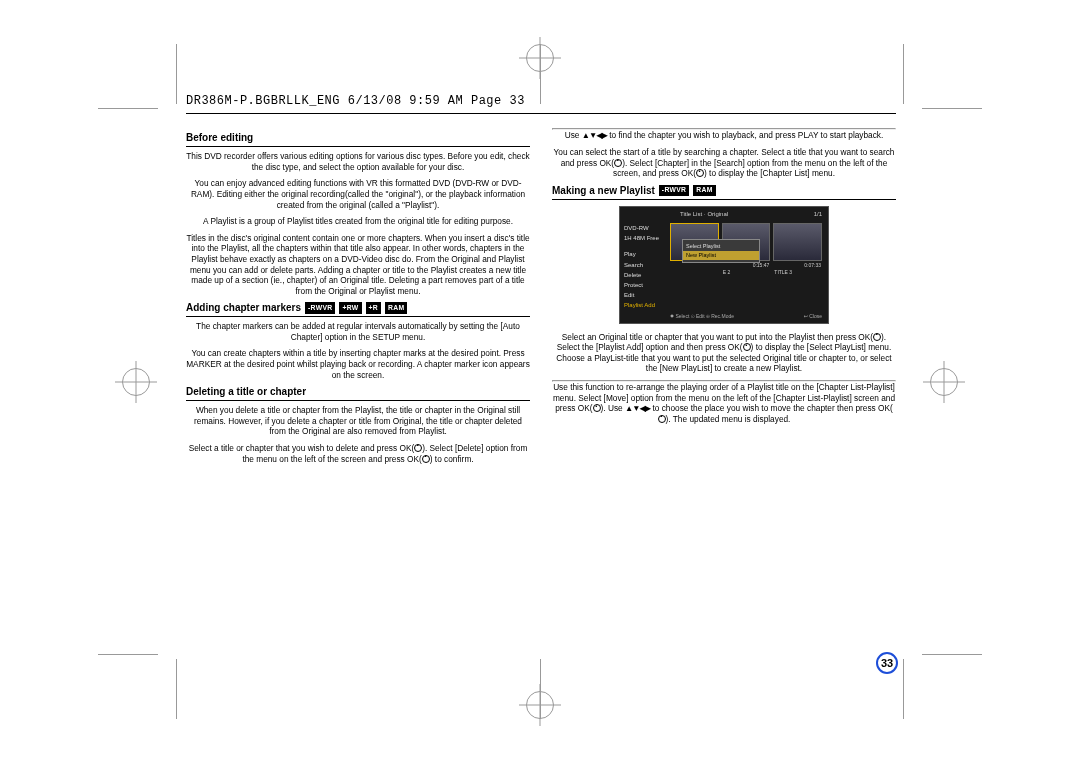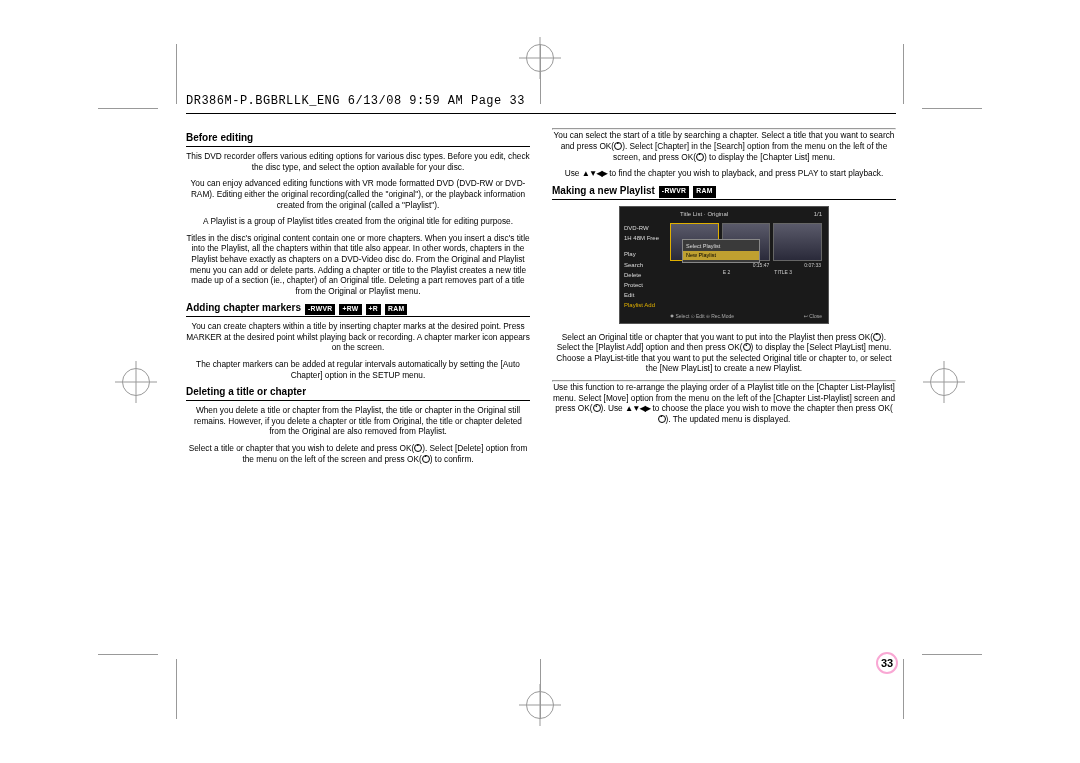--- a/index.html
+++ b/index.html
@@ -22,42 +22,42 @@
   .reg-top { top:44px; left:526px; }
   .reg-bot { bottom:44px; left:526px; }
   .reg-left { left:122px; top:368px; }
   .reg-right { right:122px; top:368px; }
 
   .page { position: absolute; left: 186px; top: 94px; width: 710px; height: 576px; font-size: 8.3px; line-height: 1.28; color: #000; }
   .header-line { font-family: "Courier New", monospace; font-size: 12px; letter-spacing: 0.5px; padding-bottom: 2px; }
   hr.rule { border:none; border-top:1px solid #000; margin:2px 0 14px 0; }
   .cols { display: flex; gap: 22px; }
   .col { flex: 1; }
-  h2 { font-size: 10px; font-weight: bold; margin-top: 4px; margin-bottom: 1px; display:flex; align-items:flex-end; gap:4px; flex-wrap:wrap;}
+  h2 { font-size: 10px; font-weight: bold; margin-top: 4px; margin-bottom: 1px; display:flex; align-items:flex-start; gap:4px; flex-wrap:wrap;}
   h2 + hr { border:none; border-top:1px solid #000; margin:0 0 4px 0;}
   p { margin-bottom: 6px; text-align: center; }
   .badge { display:inline-block; background:#000; color:#fff; font-size:6.8px; font-weight:bold; padding:1.5px 3px; letter-spacing:0.3px; font-family: Arial, sans-serif; }
   .okbtn { display:inline-block; border:1px solid #000; border-radius:50%; width:8px; height:8px; position:relative; top:1px; }
   .okbtn::after{content:"•"; position:absolute; left:1.6px; top:-2.5px; font-size:6px;}
   .nav { font-family: Arial; letter-spacing:-1px;}
   .figure { width: 210px; height: 118px; background:#1a1a1a; margin: 6px auto 8px auto; position:relative; color:#ccc; font-size:6px; border:1px solid #555;}
   .fig-hdr { position:absolute; top:4px; left:60px; font-size:6px;}
   .fig-right { position:absolute; top:4px; right:6px; font-size:6px;}
   .fig-side { position:absolute; left:4px; top:18px; width:42px; }
   .fig-side div { margin-bottom:2.5px; color:#ddd;}
   .fig-titles { position:absolute; left:50px; top:16px; right:6px; display:flex; gap:3px;}
   .thumb { flex:1; height:38px; background:linear-gradient(#5a5a6a,#2a2a3a); border:1px solid #666; position:relative;}
   .thumb.sel{ border:1px solid #e0b000;}
   .thumb .tr{ position:absolute; bottom:-9px; right:0; font-size:5px; color:#ccc;}
   .thumb .tname{ position:absolute; bottom:-16px; left:0; font-size:5px; color:#ccc;}
   .popup { position:absolute; left:62px; top:32px; width:78px; background:#3a3a3a; border:1px solid #888; padding:2px 3px;}
   .popup div { font-size:5.5px; color:#ddd; padding:1px 0;}
   .popup .hl { background:#bfa030; color:#000; margin:0 -3px; padding:1px 3px;}
   .fig-foot { position:absolute; bottom:3px; left:50px; right:6px; font-size:5px; color:#aaa; display:flex; justify-content:space-between;}
-  .page-num-circle { position:absolute; right:-2px; bottom:-4px; width:22px; height:22px; border:2px solid #f9a8d4; border-radius:50%; display:flex; align-items:center; justify-content:center; font-weight:bold; font-size:11px;}
+  .page-num-circle { position:absolute; right:-2px; bottom:-4px; width:22px; height:22px; border:2px solid #1d4ed8; border-radius:50%; display:flex; align-items:center; justify-content:center; font-weight:bold; font-size:11px;}
 </style>
 </head>
 <body>
 
 <div class="crop-mark cm-top cm-top-l"></div>
 <div class="crop-mark cm-top cm-top-r"></div>
 <div class="crop-mark cm-bot cm-bot-l"></div>
 <div class="crop-mark cm-bot cm-bot-r"></div>
 <div class="crop-mark cm-left cm-left-t"></div>
 <div class="crop-mark cm-left cm-left-b"></div>
@@ -75,52 +75,52 @@
   <hr class="rule">
 
   <div class="cols">
 
     <div class="col">
       <h2>
           <span>Before editing</span>
         </h2>
         <hr>
       <p>This DVD recorder offers various editing options for various disc types. Before you edit, check the disc type, and select the option available for your disc.</p>
-      <p>You can enjoy advanced editing functions with VR mode formatted DVD (DVD-RW or DVD-RAM). Editing either the original recording(called the "original"), or the playback information created from the original (called a "Playlist").</p>
+      <p>You can enjoy advanced editing functions with VR this formatted DVD (DVD-RW or DVD-RAM). Editing either the original recording(called the "original"), or the playback information created from the original (called a "Playlist").</p>
       <p>A Playlist is a group of Playlist titles created from the original title for editing purpose.</p>
       <p>Titles in the disc's original content contain one or more chapters. When you insert a disc's title into the Playlist, all the chapters within that title also appear. In other words, chapters in the Playlist behave exactly as chapters on a DVD-Video disc do. From the Original and Playlist menu you can add or delete parts. Adding a chapter or title to the Playlist creates a new title made up of a section (ie., chapter) of an Original title. Deleting a part removes part of a title from the Original or Playlist menu.</p>
 
       <h2>
         <span>Adding chapter markers</span>
         <span class="badge">-RWVR</span>
         <span class="badge">+RW</span>
         <span class="badge">+R</span>
         <span class="badge">RAM</span>
       </h2>
         <hr>
+      <p>The chapter markers can be added at regular intervals automatically by setting the [Auto Chapter] option in the SETUP menu.</p>
       <p>You can create chapters within a title by inserting chapter marks at the desired point. Press MARKER at the desired point whilst playing back or recording. A chapter marker icon appears on the screen.</p>
-      <p>The chapter markers can be added at regular intervals automatically by setting the [Auto Chapter] option in the SETUP menu.</p>
 
       <h2>
           <span>Deleting a title or chapter</span>
         </h2>
         <hr>
       <p>When you delete a title or chapter from the Playlist, the title or chapter in the Original still remains. However, if you delete a chapter or title from Original, the title or chapter deleted from the Original are also removed from Playlist.</p>
       <p>
         <span>Select a title or chapter that you wish to delete and press OK(</span><span class="okbtn"></span><span>). Select [Delete] option from the menu on the left of the screen and press OK(</span><span class="okbtn"></span><span>) to confirm.</span>
       </p>
     </div>
 
     <div class="col">
         <hr>
       <p>
-        <span>You can select the start of a title by searching a chapter. Select a title that you want to search and press OK(</span><span class="okbtn"></span><span>). Select [Chapter] in the [Search] option from the menu on the left of the screen, and press OK(</span><span class="okbtn"></span><span>) to display the [Chapter List] menu.</span>
+        <span>Use </span><span class="nav">▲▼◀▶</span><span> to find the chapter you wish to playback, and press PLAY to start playback.</span>
       </p>
       <p>
-        <span>Use </span><span class="nav">▲▼◀▶</span><span> to find the chapter you wish to playback, and press PLAY to start playback.</span>
+        <span>You can select the start of a title by searching a chapter. Select a title that you want to search and press OK(</span><span class="okbtn"></span><span>). Select [Chapter] in the [Search] option from the menu on the left of the screen, and press OK(</span><span class="okbtn"></span><span>) to display the [Chapter List] menu.</span>
       </p>
 
       <h2>
         <span>Making a new Playlist</span>
         <span class="badge">-RWVR</span>
         <span class="badge">RAM</span>
       </h2>
         <hr>
 
       <div class="figure">

